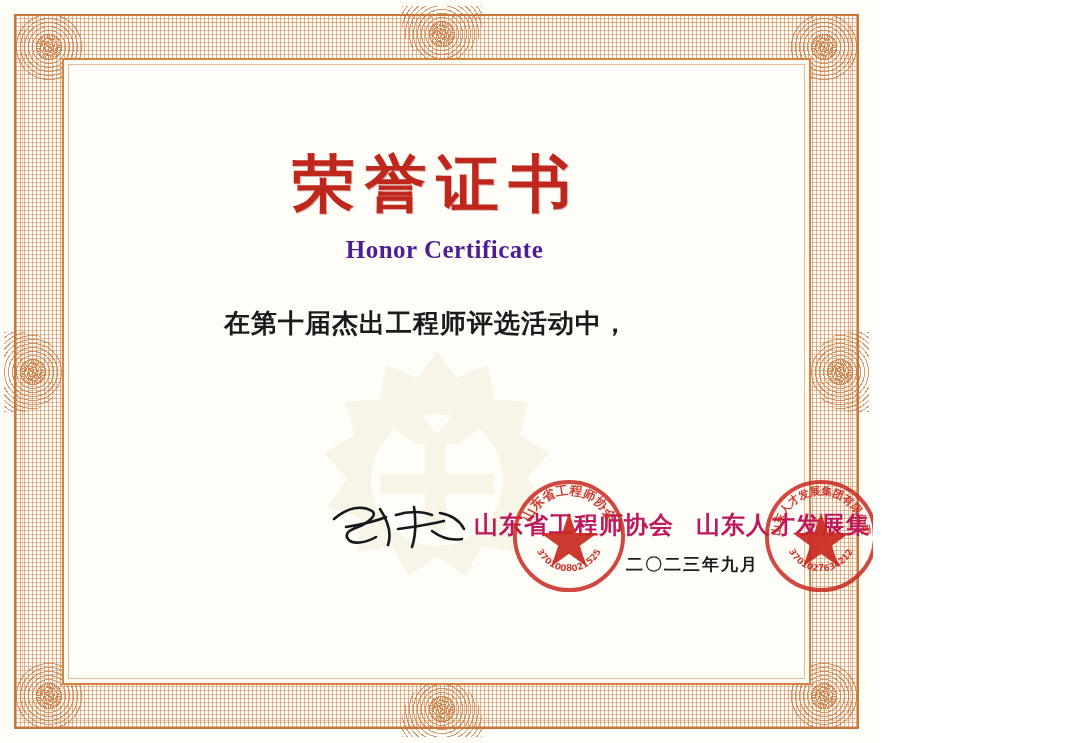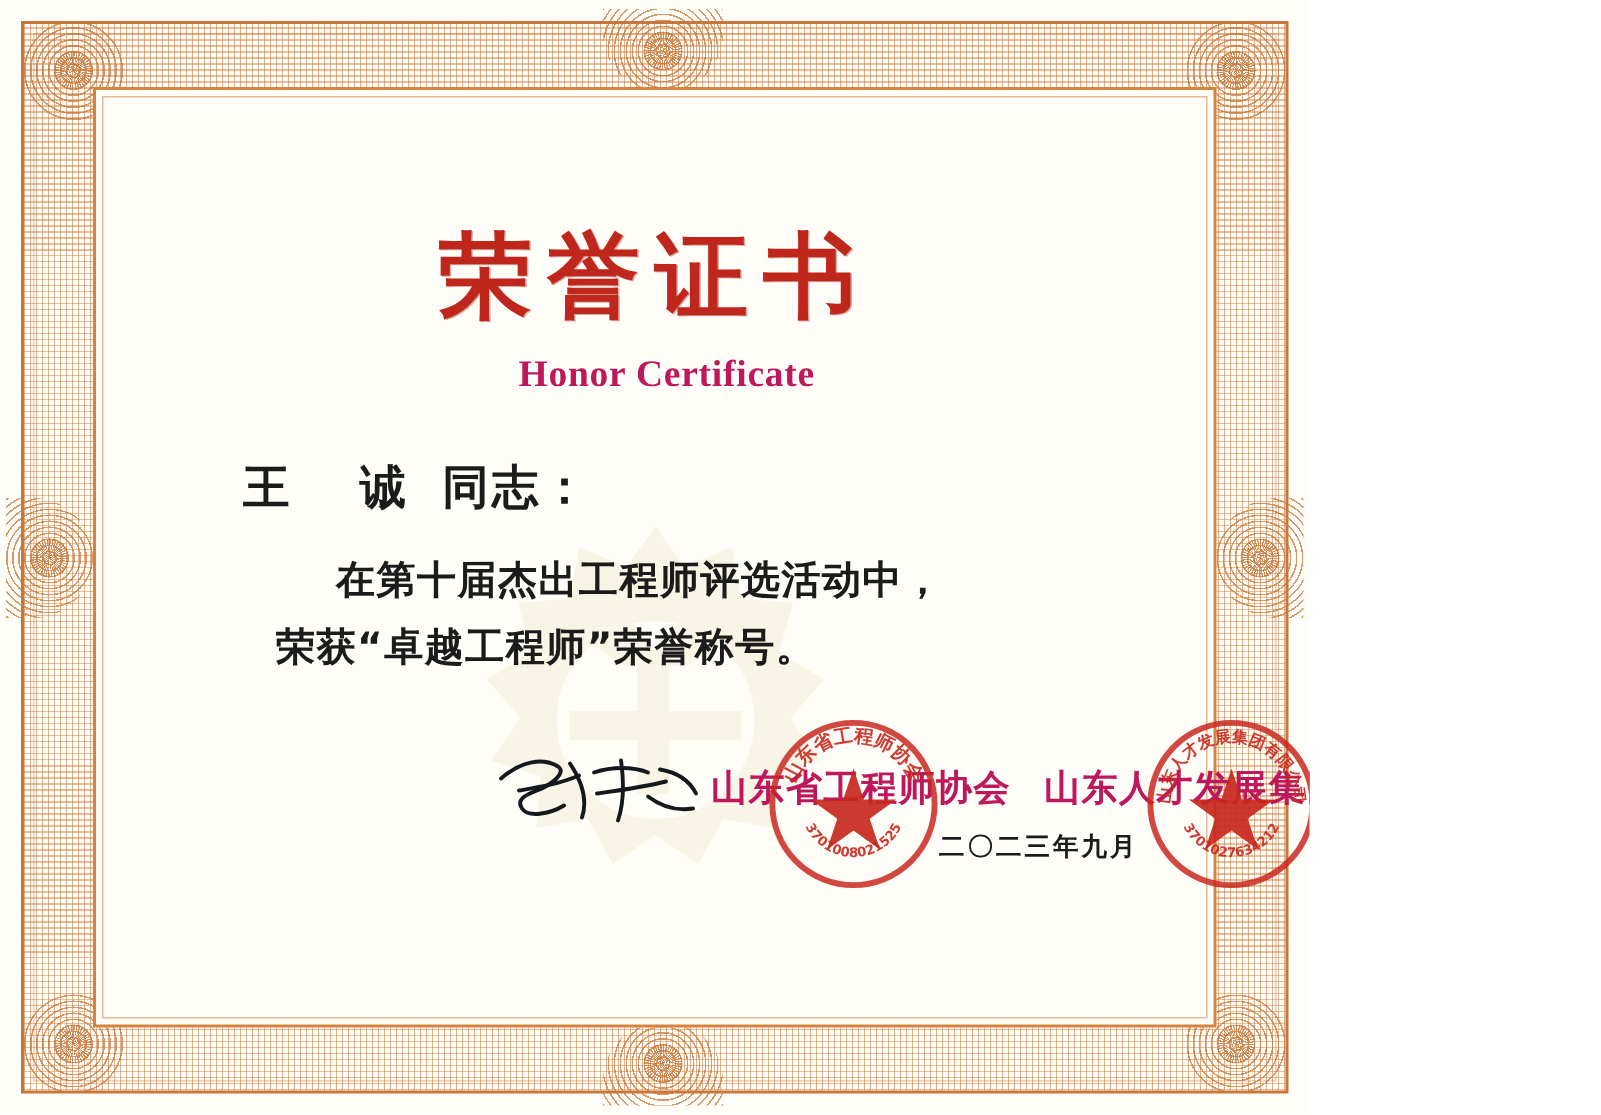--- a/index.html
+++ b/index.html
@@ -134,21 +134,21 @@
     color: #c0271c;
     text-shadow: 1px 1px 0 rgba(140,30,20,0.35);
   }
   .title-en {
     text-align: center;
     margin-top: 10px;
     font-family: "Liberation Serif", serif;
     font-weight: bold;
     font-size: 25px;
     letter-spacing: 0.5px;
-    color: #be185d;
+    color: #4c1d95;
     padding-left: 16px;
   }
 
   .body-block {
     margin-top: 40px;
     padding-left: 92px;
     padding-right: 40px;
     color: #1b1b1b;
   }
   .salutation {
@@ -257,27 +257,21 @@
       <path d="M72 66 l16 -12 12 16 12 -16 16 12 -14 10 h-28z"></path>
     </g>
   </svg>
 
   <div class="content">
 
     <div class="title-cn">荣誉证书</div>
     <div class="title-en">Honor Certificate</div>
 
     <div class="body-block">
-      <div class="salutation">
-        <span class="name">王 诚</span><span class="suffix">同志：</span>
-      </div>
       <div class="para">在第十届杰出工程师评选活动中，</div>
-      <div class="para para2">
-        <span>荣获</span><span>“</span><span class="quoted">卓越工程师</span><span>”</span><span>荣誉称号。</span>
-      </div>
     </div>
 
     <div class="sign-area">
 
       <svg class="handwriting" viewBox="0 0 140 60">
         <g fill="none" stroke="#15181d" stroke-width="2.6" stroke-linecap="round" stroke-linejoin="round">
           <path d="M6 22 C20 10, 34 8, 44 14 C50 18, 40 26, 30 30 C22 33, 16 36, 20 42 C24 48, 38 46, 48 40"></path>
           <path d="M18 30 C30 28, 44 26, 58 20"></path>
           <path d="M52 12 C60 24, 64 36, 60 48"></path>
           <path d="M68 18 C80 14, 94 14, 104 18"></path>

